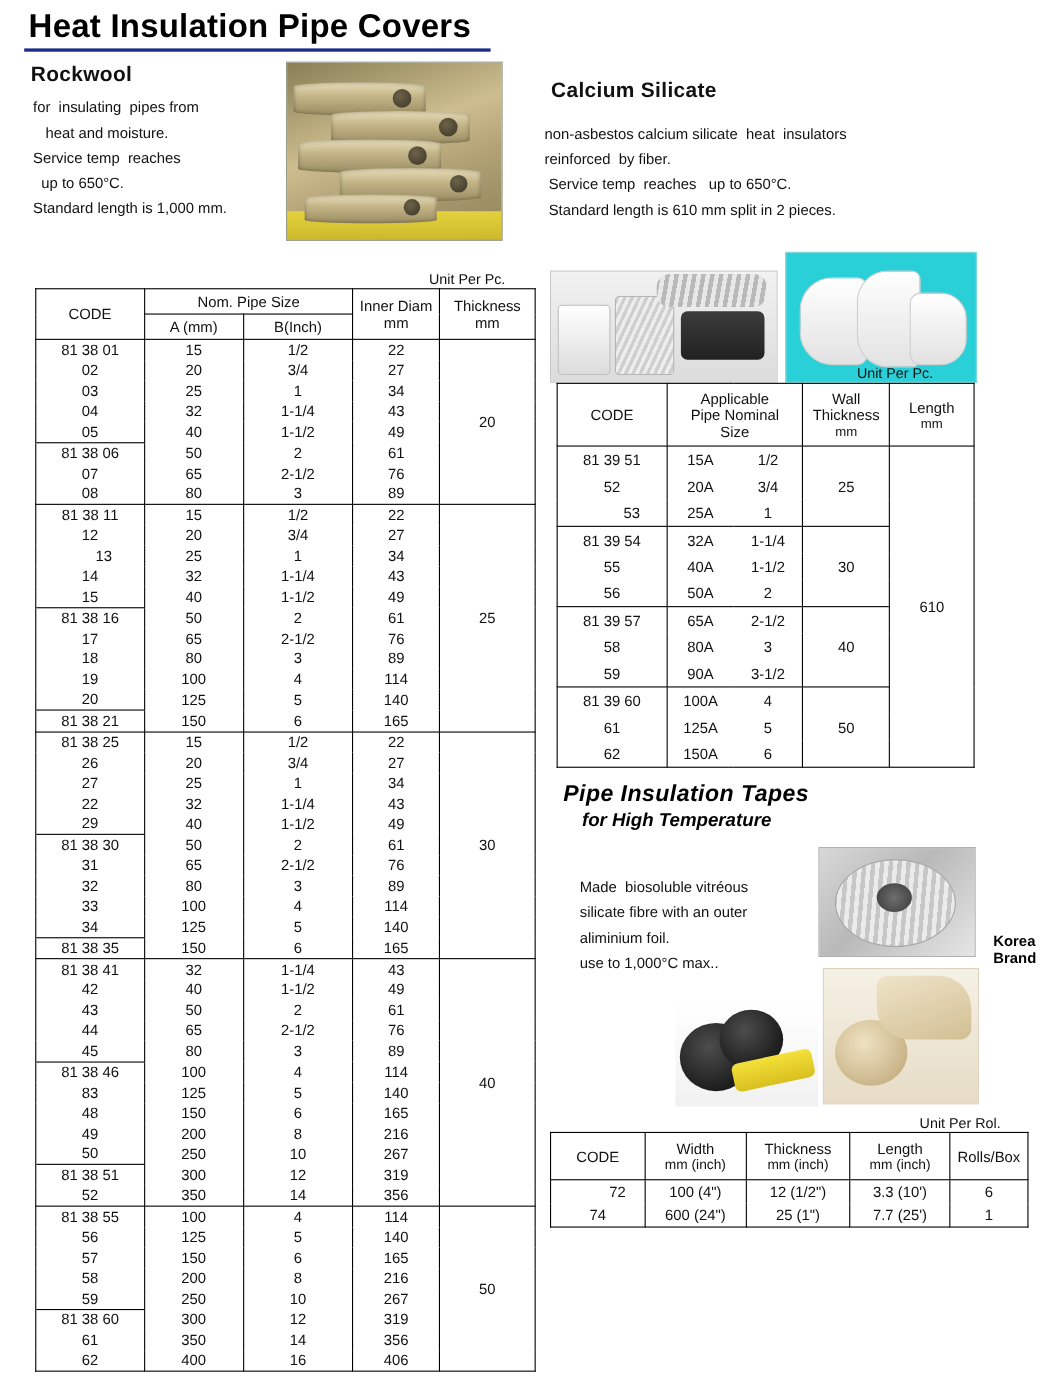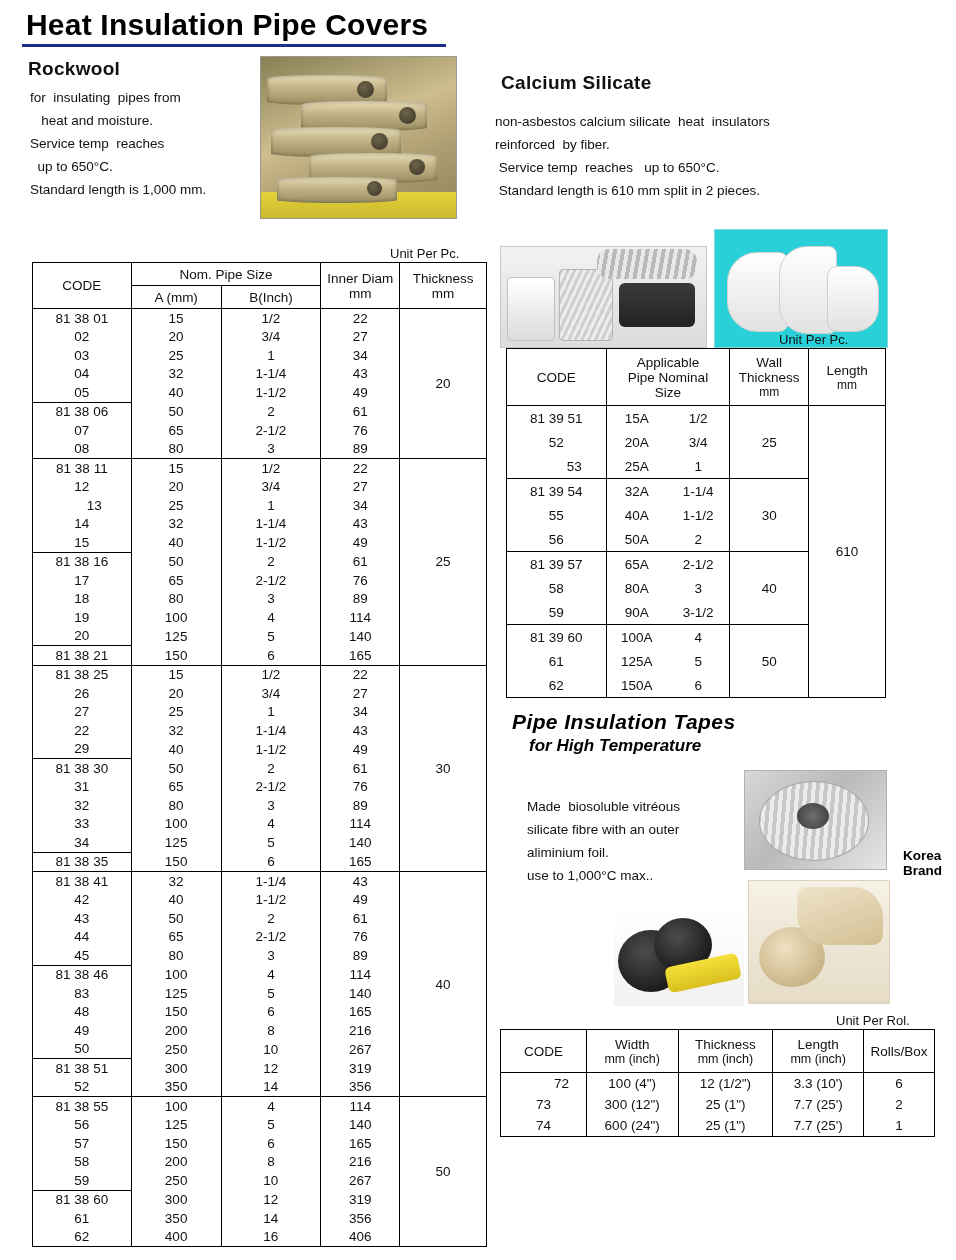--- a/index.html
+++ b/index.html
@@ -729,27 +729,20 @@
     </thead>
     <tbody id="tapes-body">
         <tr>
           <td class="row-cell" style="height: 21px; border-top: none; border-bottom: none; padding-left: 36px;">72</td>
           <td class="row-cell" style="height: 21px; border-top: none; border-bottom: none;">100 (4")</td>
           <td class="row-cell" style="height: 21px; border-top: none; border-bottom: none;">12 (1/2")</td>
           <td class="row-cell" style="height: 21px; border-top: none; border-bottom: none;">3.3 (10')</td>
           <td class="row-cell" style="height: 21px; border-top: none; border-bottom: none;">6</td>
         </tr>
         <tr>
-          <td class="row-cell" style="height: 21px; border-top: none; border-bottom: none;">73</td>
-          <td class="row-cell" style="height: 21px; border-top: none; border-bottom: none;">300 (12")</td>
-          <td class="row-cell" style="height: 21px; border-top: none; border-bottom: none;">25 (1")</td>
-          <td class="row-cell" style="height: 21px; border-top: none; border-bottom: none;">7.7 (25')</td>
-          <td class="row-cell" style="height: 21px; border-top: none; border-bottom: none;">2</td>
-        </tr>
-        <tr>
           <td class="row-cell" style="height: 21px; border-top: none; border-bottom: 1px solid rgb(0, 0, 0);">74</td>
           <td class="row-cell" style="height: 21px; border-top: none; border-bottom: 1px solid rgb(0, 0, 0);">600 (24")</td>
           <td class="row-cell" style="height: 21px; border-top: none; border-bottom: 1px solid rgb(0, 0, 0);">25 (1")</td>
           <td class="row-cell" style="height: 21px; border-top: none; border-bottom: 1px solid rgb(0, 0, 0);">7.7 (25')</td>
           <td class="row-cell" style="height: 21px; border-top: none; border-bottom: 1px solid rgb(0, 0, 0);">1</td>
         </tr>
       </tbody>
   </table>
 
 </div>

